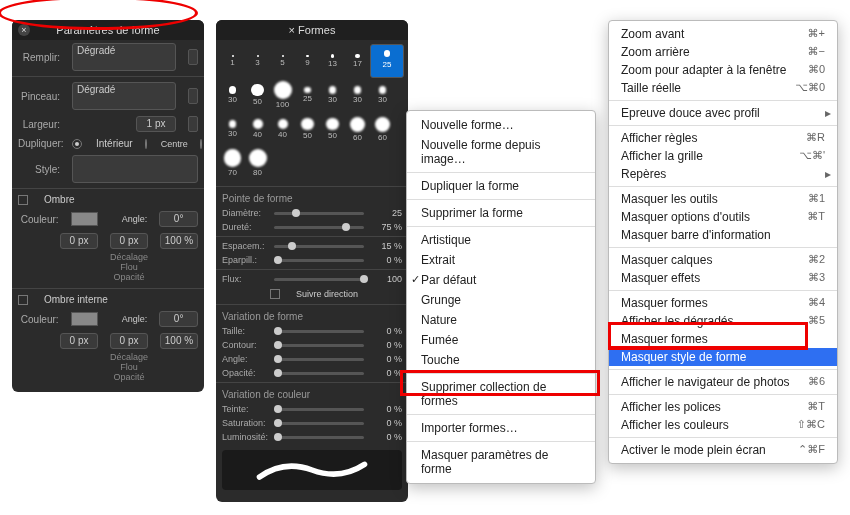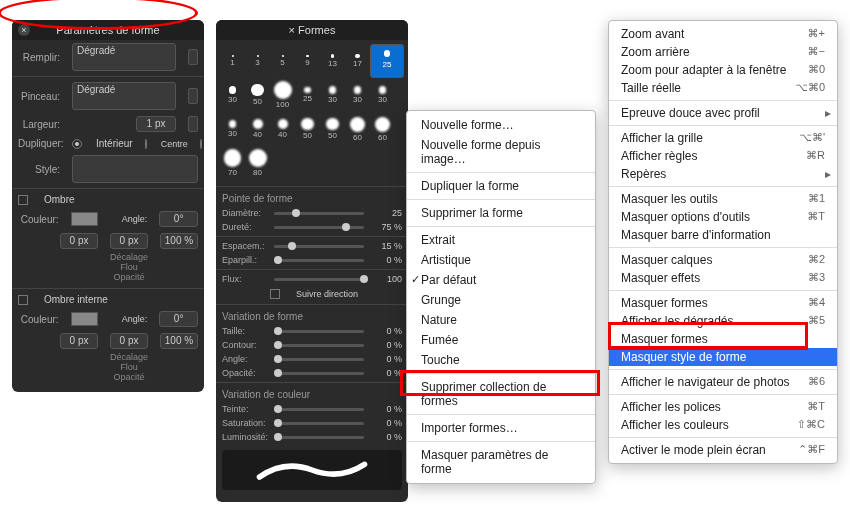--- a/index.html
+++ b/index.html
@@ -347,22 +347,22 @@
 </div>
 
 <div class="menu1" id="menu1">
     <div class="mi">Nouvelle forme…</div>
     <div class="mi">Nouvelle forme depuis image…</div>
     <div class="sep"></div>
     <div class="mi">Dupliquer la forme</div>
     <div class="sep"></div>
     <div class="mi">Supprimer la forme</div>
     <div class="sep"></div>
+    <div class="mi">Artistique</div>
     <div class="mi">Extrait</div>
-    <div class="mi">Artistique</div>
     <div class="mi chkmark">Par défaut</div>
     <div class="mi">Grunge</div>
     <div class="mi">Nature</div>
     <div class="mi">Fumée</div>
     <div class="mi">Touche</div>
     <div class="sep"></div>
     <div class="mi">Supprimer collection de formes</div>
     <div class="sep"></div>
     <div class="mi">Importer formes…</div>
     <div class="sep"></div>
@@ -386,27 +386,27 @@
     <div class="mi">
       <span>Taille réelle</span>
       <span class="sc">⌥⌘0</span>
     </div>
     <div class="sep"></div>
     <div class="mi arrow">
       <span>Epreuve douce avec profil</span>
     </div>
     <div class="sep"></div>
     <div class="mi">
+      <span>Afficher règles</span>
+      <span class="sc">⌘R</span>
+    </div>
+    <div class="mi">
       <span>Afficher la grille</span>
       <span class="sc">⌥⌘'</span>
     </div>
-    <div class="mi">
-      <span>Afficher règles</span>
-      <span class="sc">⌘R</span>
-    </div>
     <div class="mi arrow">
       <span>Repères</span>
     </div>
     <div class="sep"></div>
     <div class="mi">
       <span>Masquer les outils</span>
       <span class="sc">⌘1</span>
     </div>
     <div class="mi">
       <span>Masquer options d'outils</span>

